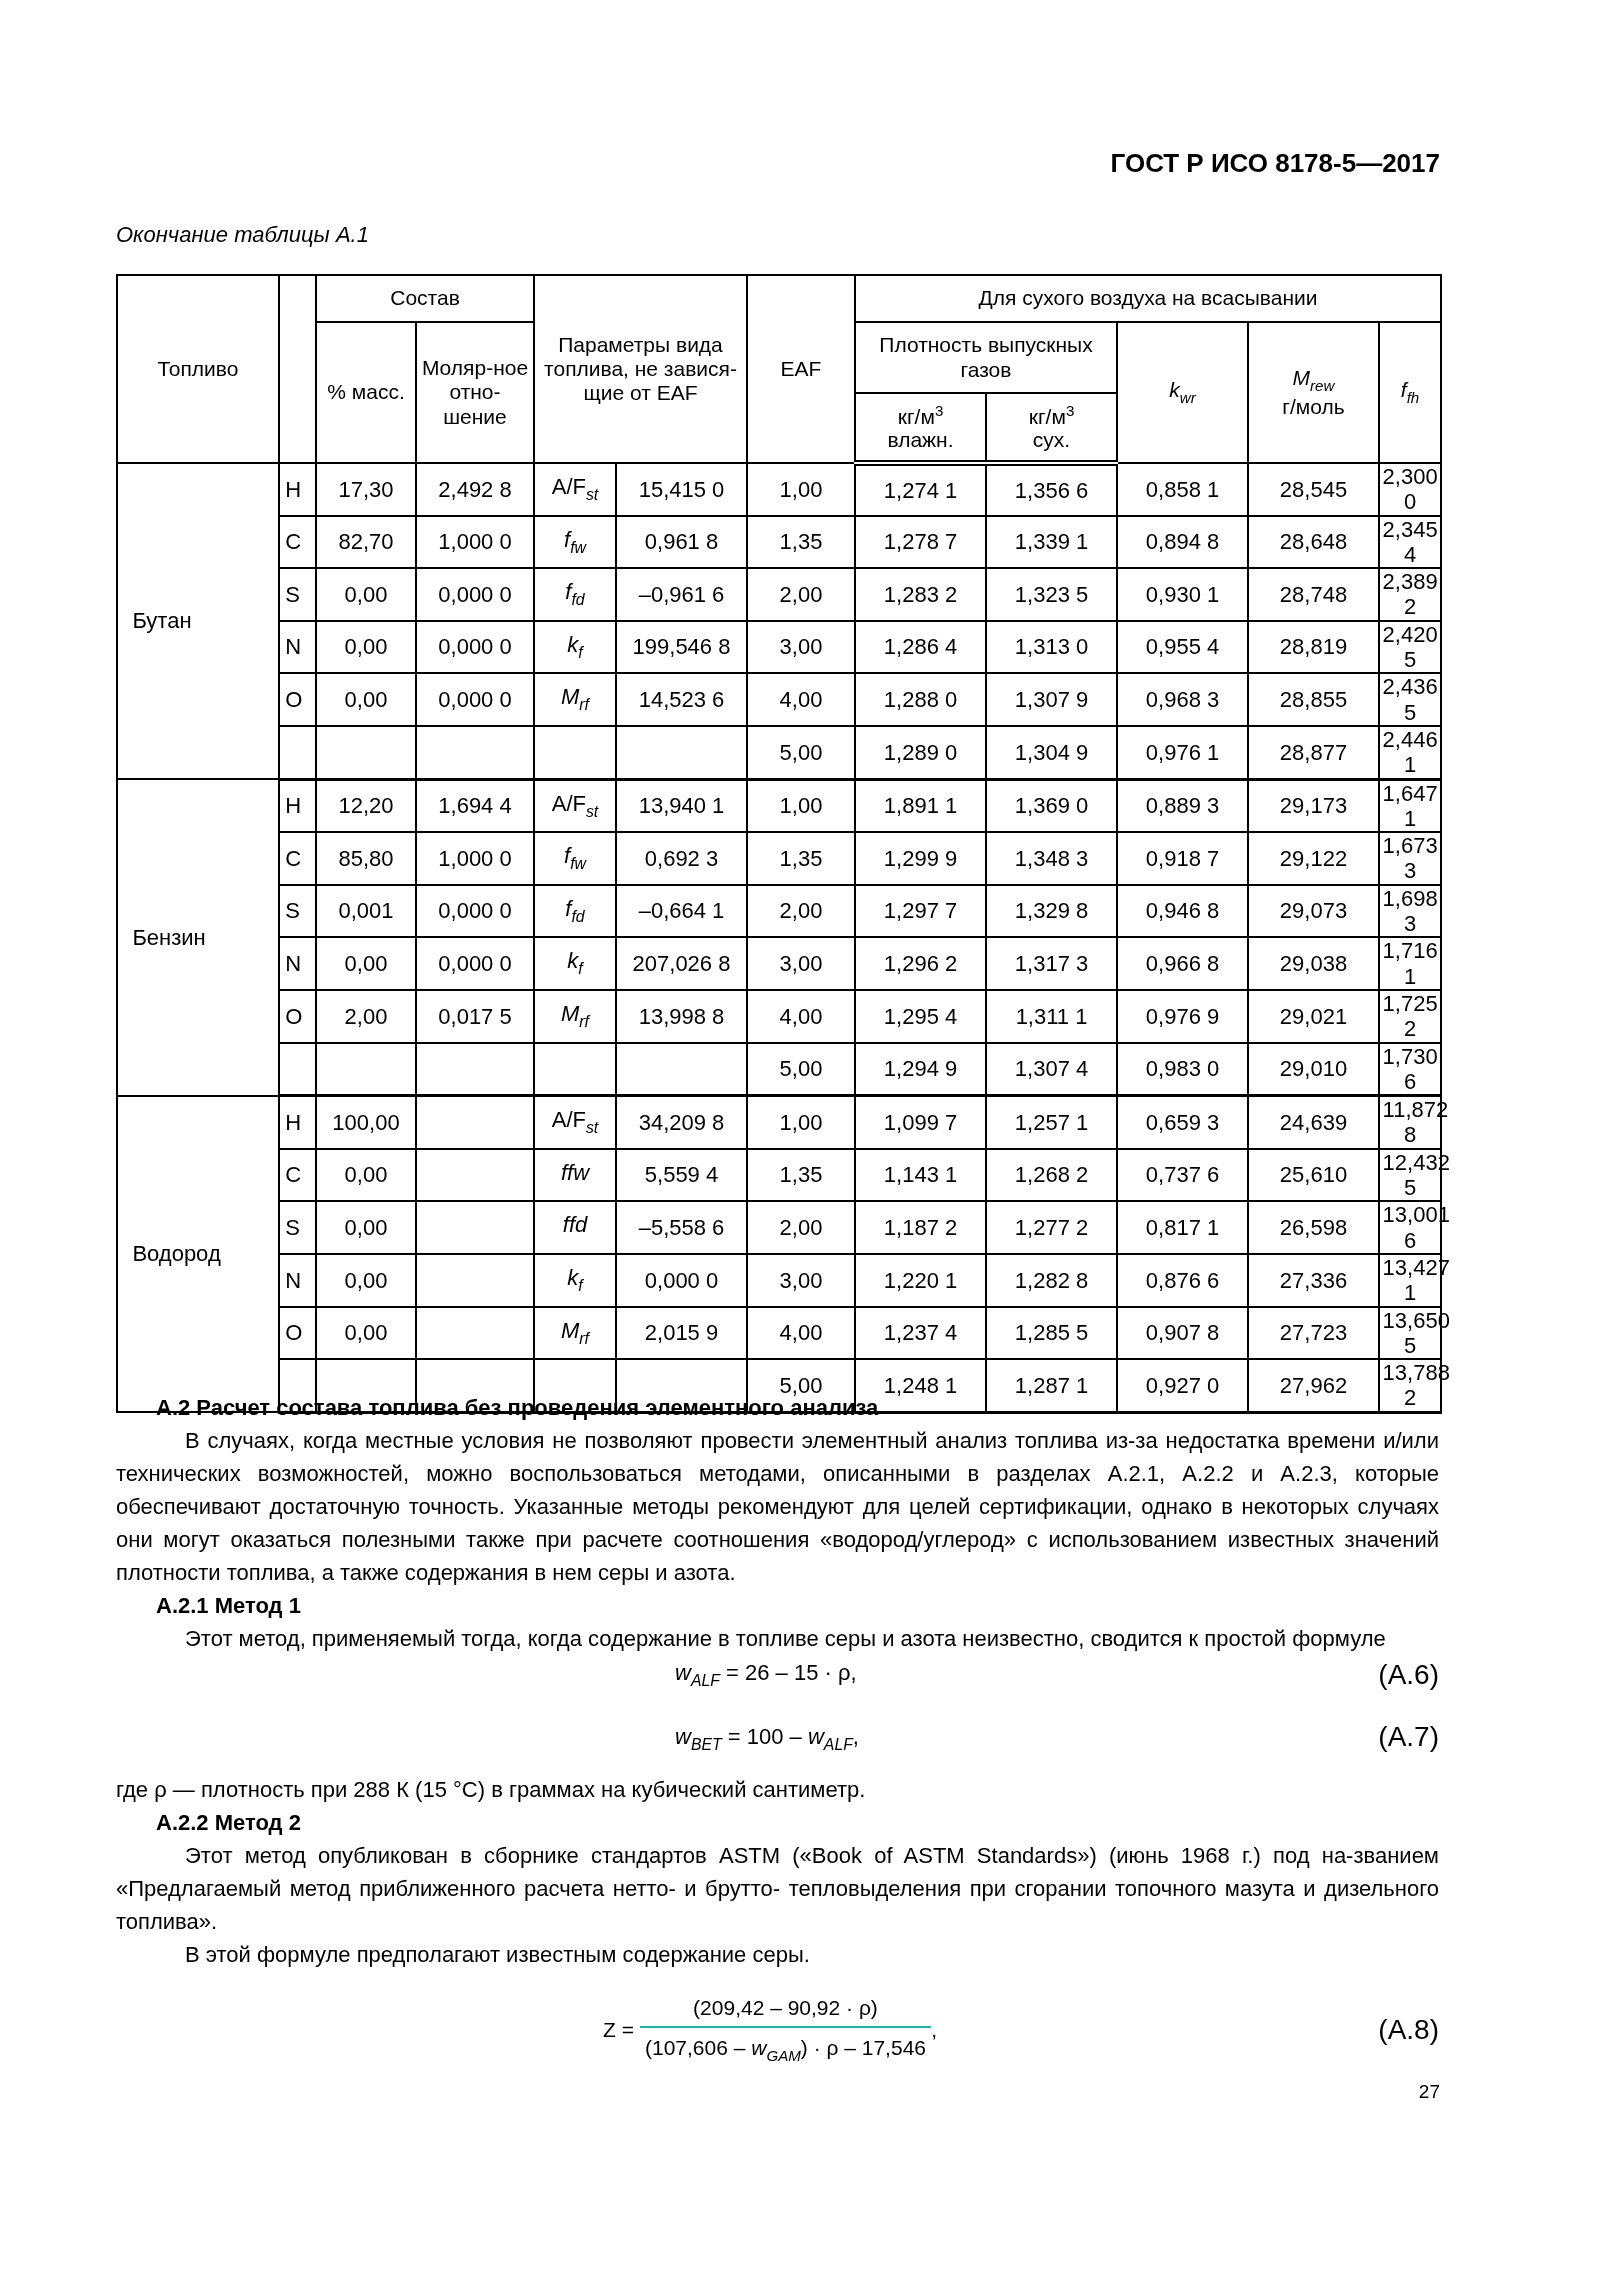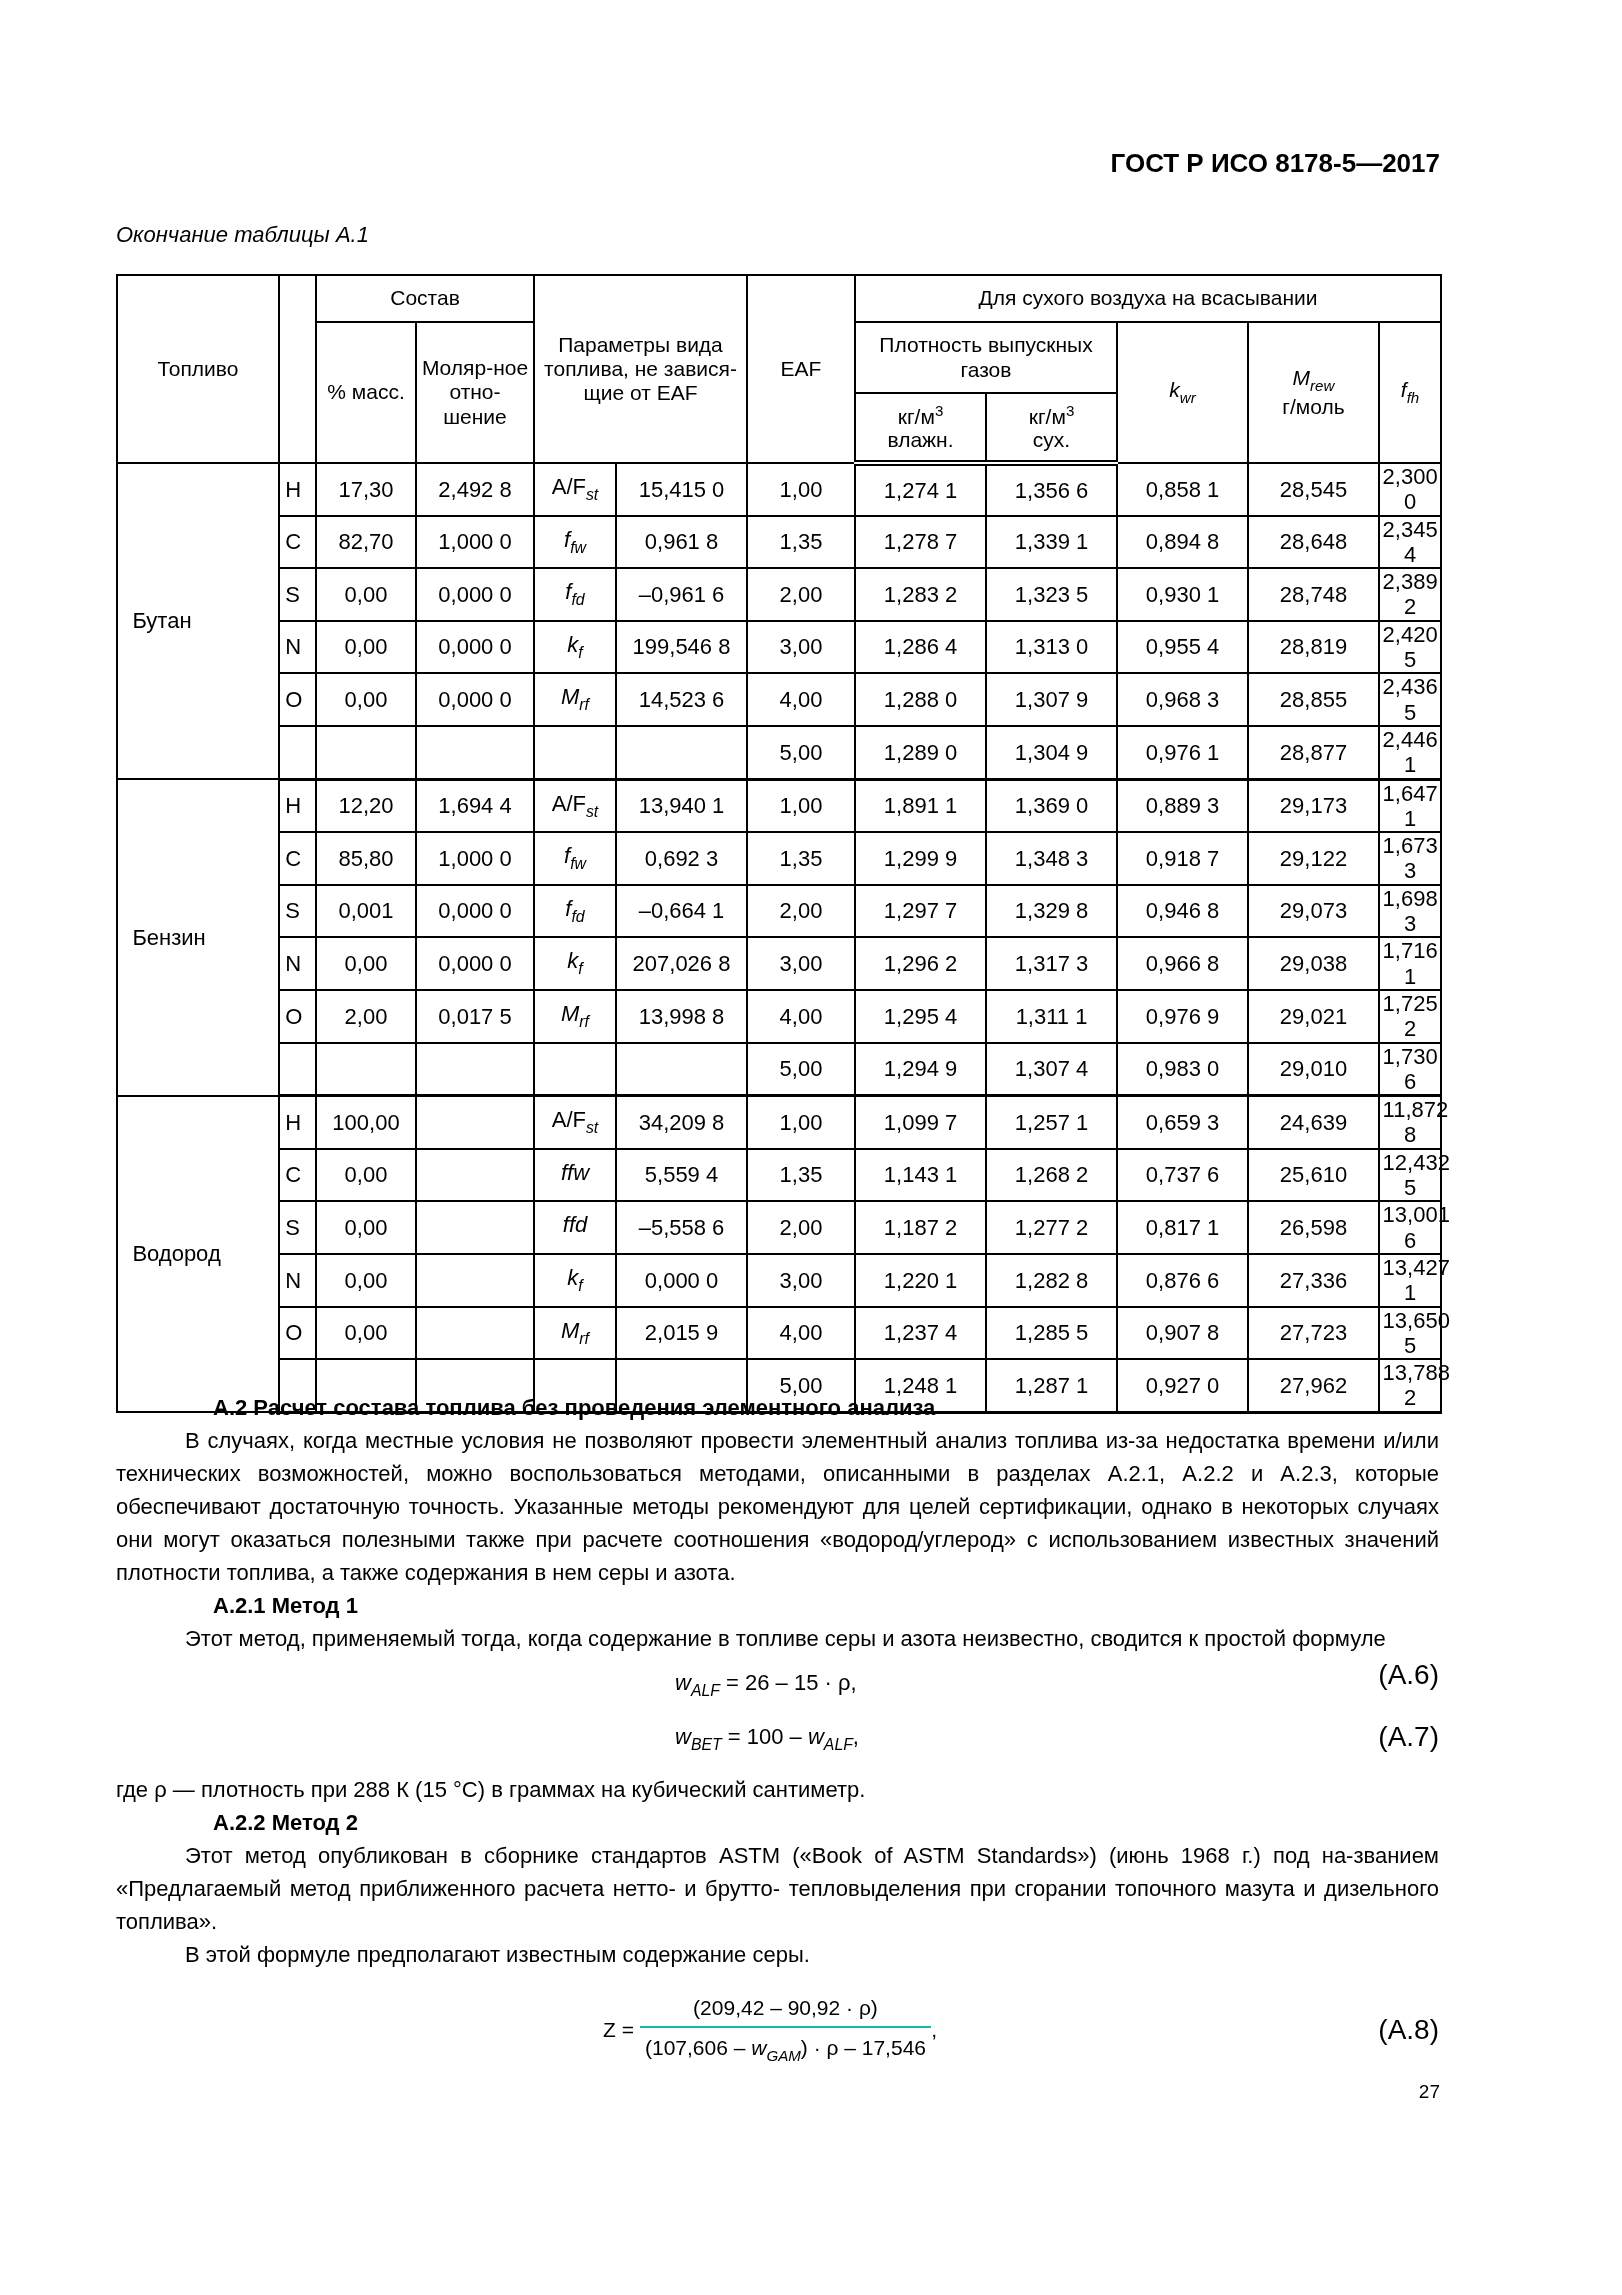--- a/index.html
+++ b/index.html
@@ -14,21 +14,21 @@
   table.main thead tr.h2 { height: 71px; }
   table.main thead tr.h3 { height: 70px; }
   table.main thead tr.h3 th { border-bottom: 6.5px double #000; }
   table.main tbody tr.group-end td { border-bottom-width: 3.9px; }
   td.fuel { text-align: left !important; padding-left: 14.4px !important; }
   td.elem { text-align: left !important; padding-left: 5.2px !important; }
   .sym { font-style: italic; }
   .sub { font-size: 0.72em; vertical-align: -0.4em; font-style: italic; }
   .sup { font-size: 0.72em; vertical-align: 0.5em; }
   .section { position: absolute; left: 116px; width: 1323px; font-size: 22px; line-height: 33px; }
-  .heading-b { font-weight: bold; padding-left: 85px; margin-left: 12px; }
+  .heading-b { font-weight: bold; padding-left: 40px; }
   .para { text-indent: 69px; text-align: justify; }
   .para-noind { text-align: justify; }
   .formula-row { position: relative; height: 52px; }
   .formula { position: absolute; font-style: normal; font-size: 22px; }
   .eqnum { position: absolute; right: 0; font-size: 28px; }
   .ivar { font-style: italic; }
   .frac { display: inline-block; vertical-align: middle; text-align: center; }
   .frac .num { display: block; border-bottom: 2px solid #14b8a6; padding: 0 5.2px 2.6px; }
   .frac .den { display: block; padding: 2.6px 5.2px 0; }
   .page-num { position: absolute; top: 2081px; right: 183px; font-size: 19px; }
@@ -317,21 +317,21 @@
     </tbody>
 </table>
 
 <div class="section" style="top:1391px;">
   <div class="heading-b">А.2 Расчет состава топлива без проведения элементного анализа</div>
   <div class="para">В случаях, когда местные условия не позволяют провести элементный анализ топлива из-за недостатка времени и/или технических возможностей, можно воспользоваться методами, описанными в разделах А.2.1, А.2.2 и А.2.3, которые обеспечивают достаточную точность. Указанные методы рекомендуют для целей сертификации, однако в некоторых случаях они могут оказаться полезными также при расчете соотношения «водород/углерод» с использованием известных значений плотности топлива, а также содержания в нем серы и азота.</div>
   <div class="heading-b">А.2.1 Метод 1</div>
   <div class="para">Этот метод, применяемый тогда, когда содержание в топливе серы и азота неизвестно, сводится к простой формуле</div>
 
   <div class="formula-row" style="height:49px;">
-    <span class="formula" style="left:559px; top:11px;">
+    <span class="formula" style="left:559px; top:1px;">
       <span class="ivar">w</span><span class="sub">ALF</span><span> = 26 – 15 · ρ,</span>
     </span>
     <span class="eqnum" style="top:3.3px;">(А.6)</span>
   </div>
   <div class="formula-row" style="height:56px;">
     <span class="formula" style="left:559px; top:16.4px;">
       <span class="ivar">w</span><span class="sub">BET</span><span> = 100 – </span><span class="ivar">w</span><span class="sub">ALF</span><span>,</span>
     </span>
     <span class="eqnum" style="top:16.4px;">(А.7)</span>
   </div>

